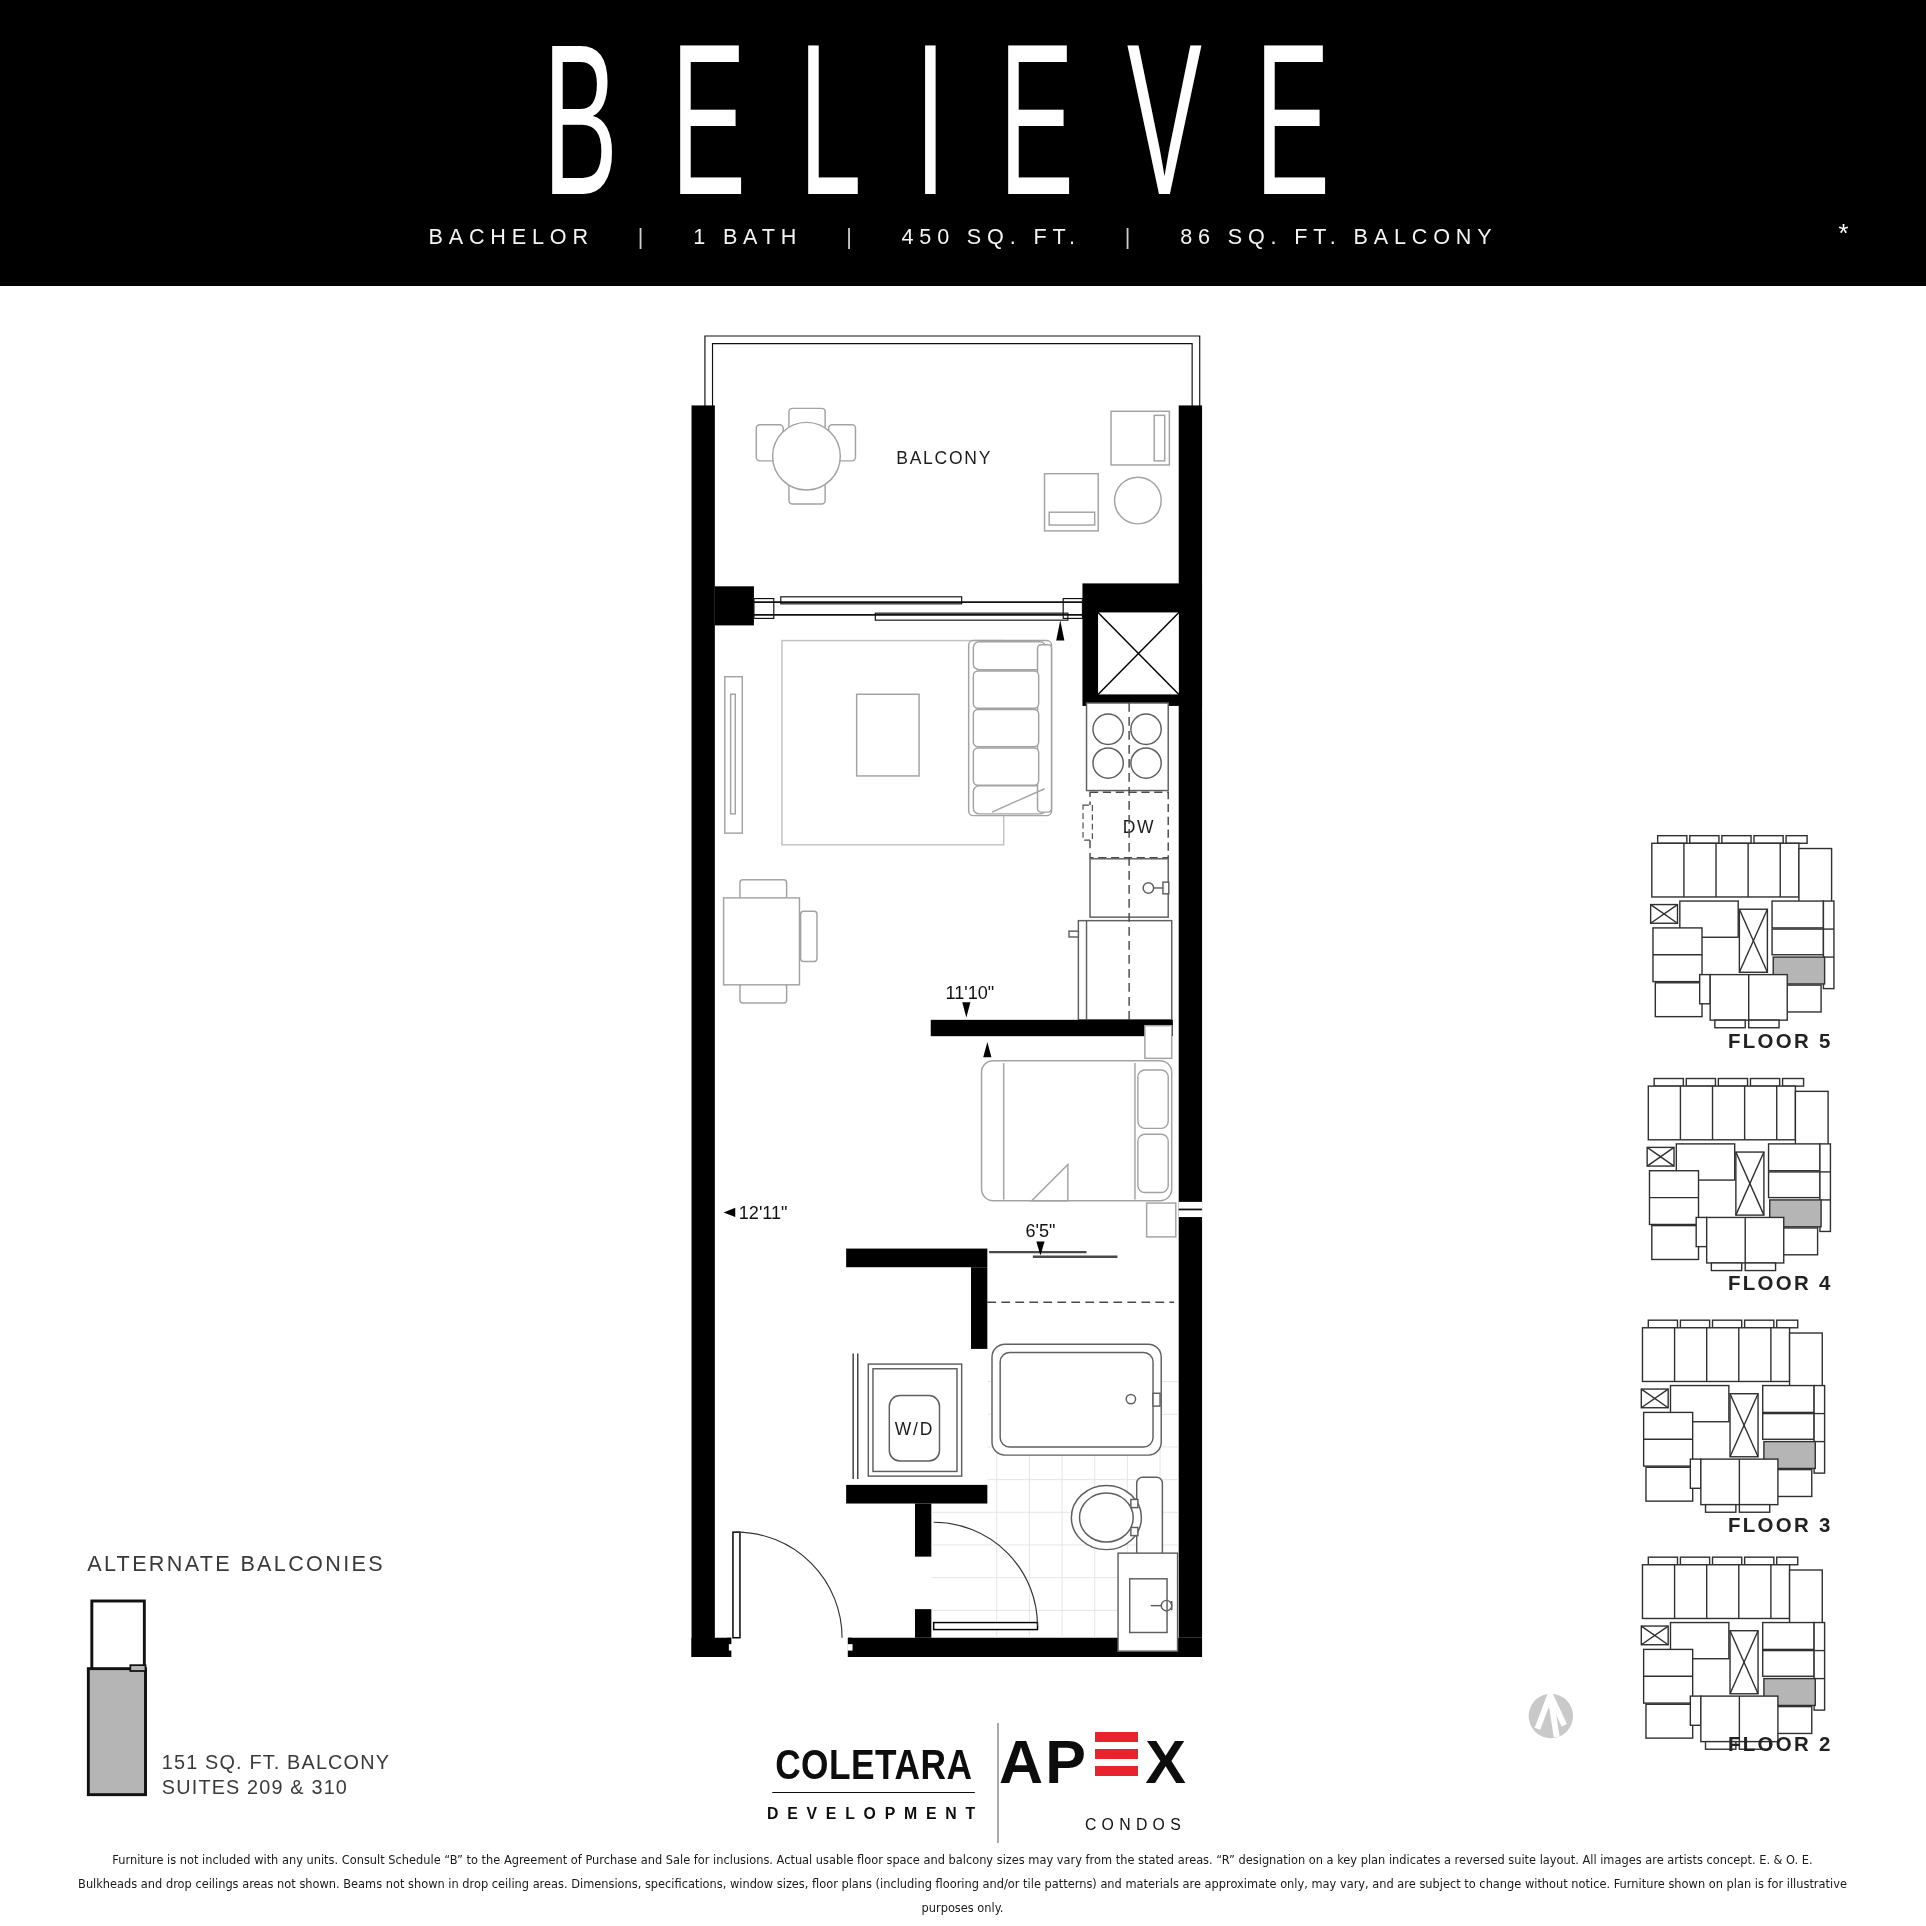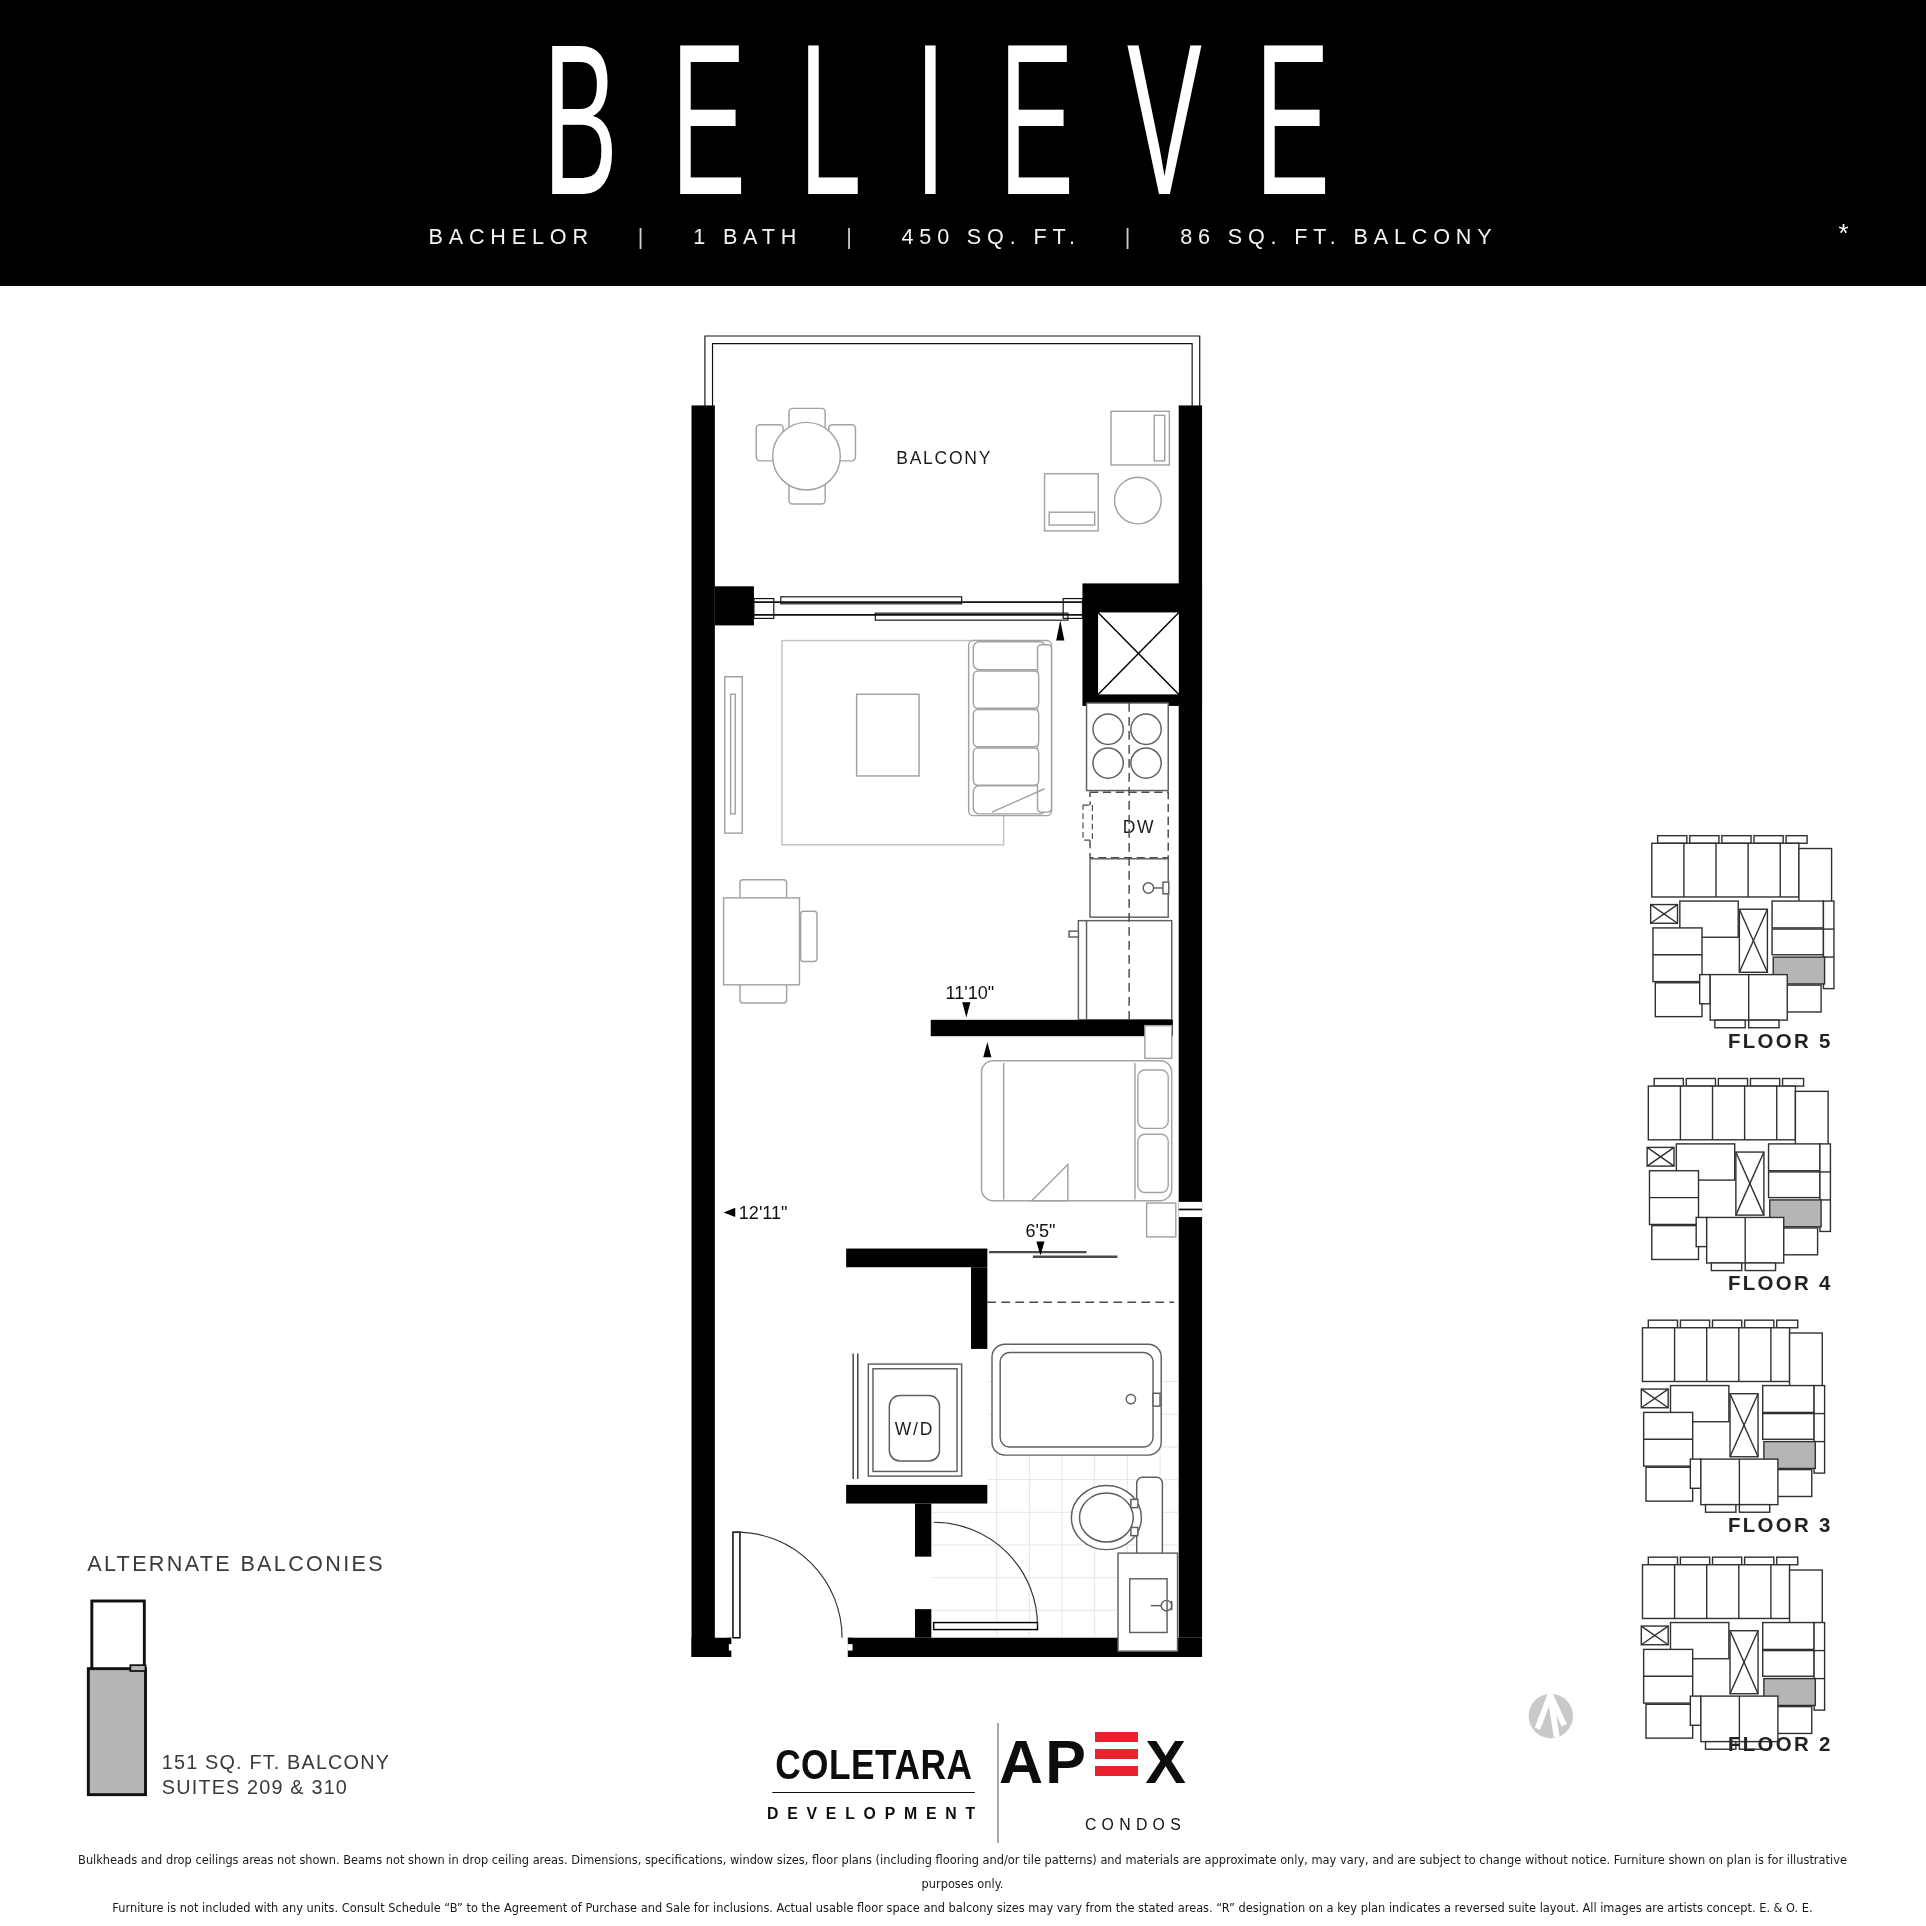--- a/index.html
+++ b/index.html
@@ -375,18 +375,18 @@
             <i></i>
             <i></i>
           </span>
         <span class="x">X</span>
       </div>
       <div class="sub">CONDOS</div>
     </div>
   </div>
 
   <div id="disclaimer" class="abs">
+    <div>Furniture is not included with any units. Consult Schedule “B” to the Agreement of Purchase and Sale for inclusions. Actual usable floor space and balcony sizes may vary from the stated areas. “R” designation on a key plan indicates a reversed suite layout. All images are artists concept. E. &amp; O. E.</div>
     <div>Bulkheads and drop ceilings areas not shown. Beams not shown in drop ceiling areas. Dimensions, specifications, window sizes, floor plans (including flooring and/or tile patterns) and materials are approximate only, may vary, and are subject to change without notice. Furniture shown on plan is for illustrative purposes only.</div>
-    <div>Furniture is not included with any units. Consult Schedule “B” to the Agreement of Purchase and Sale for inclusions. Actual usable floor space and balcony sizes may vary from the stated areas. “R” designation on a key plan indicates a reversed suite layout. All images are artists concept. E. &amp; O. E.</div>
   </div>
 
 </div>
 
 
 </body></html>

